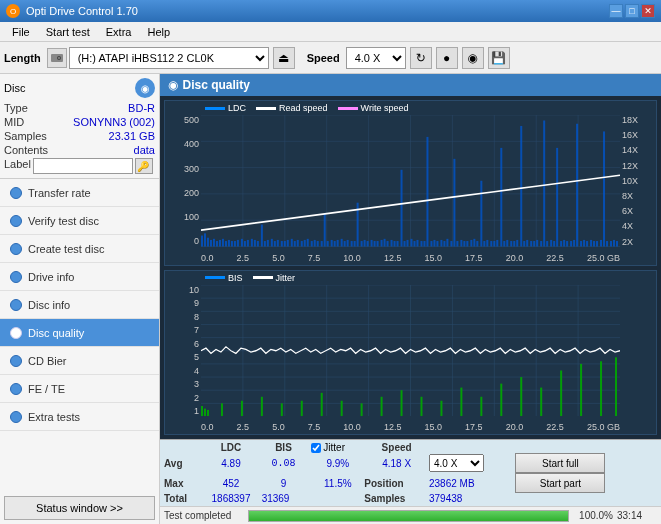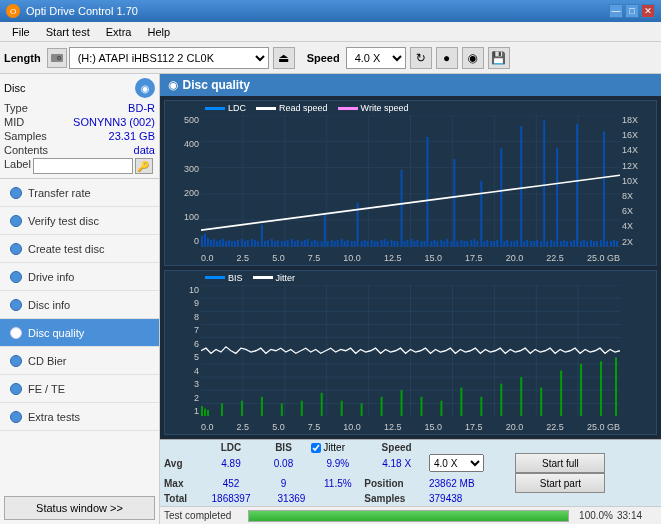--- a/index.html
+++ b/index.html
@@ -761,21 +761,21 @@
               <span>Jitter</span>
             </div>
           </td>
           <td class="stats-header">Speed</td>
           <td></td>
           <td></td>
         </tr>
         <tr>
           <td class="stats-label">Avg</td>
           <td class="stats-blue" style="text-align:center;">4.89</td>
-          <td class="stats-blue" style="text-align:center;">0.08</td>
+          <td class="stats-blue" style="text-align:center;font-family:Liberation Mono, monospace;">0.08</td>
           <td></td>
           <td class="stats-blue" style="text-align:center;">9.9%</td>
           <td class="stats-blue" style="text-align:center;">4.18 X</td>
           <td>
             <select style="font-size:10px;height:18px;width:55px;">
               <option>4.0 X</option>
             </select>
           </td>
           <td>
             <button class="start-btn">Start full</button>
@@ -789,21 +789,21 @@
           <td class="stats-blue" style="text-align:center;">11.5%</td>
           <td class="stats-label">Position</td>
           <td class="stats-blue">23862 MB</td>
           <td>
             <button class="start-btn">Start part</button>
           </td>
         </tr>
         <tr>
           <td class="stats-label">Total</td>
           <td class="stats-blue" style="text-align:center;">1868397</td>
-          <td class="stats-blue" style="text-align:right;">31369</td>
+          <td class="stats-blue" style="text-align:left;">31369</td>
           <td></td>
           <td></td>
           <td class="stats-label">Samples</td>
           <td class="stats-blue">379438</td>
           <td></td>
         </tr>
       </tbody>
         </table>
     </div>
 

